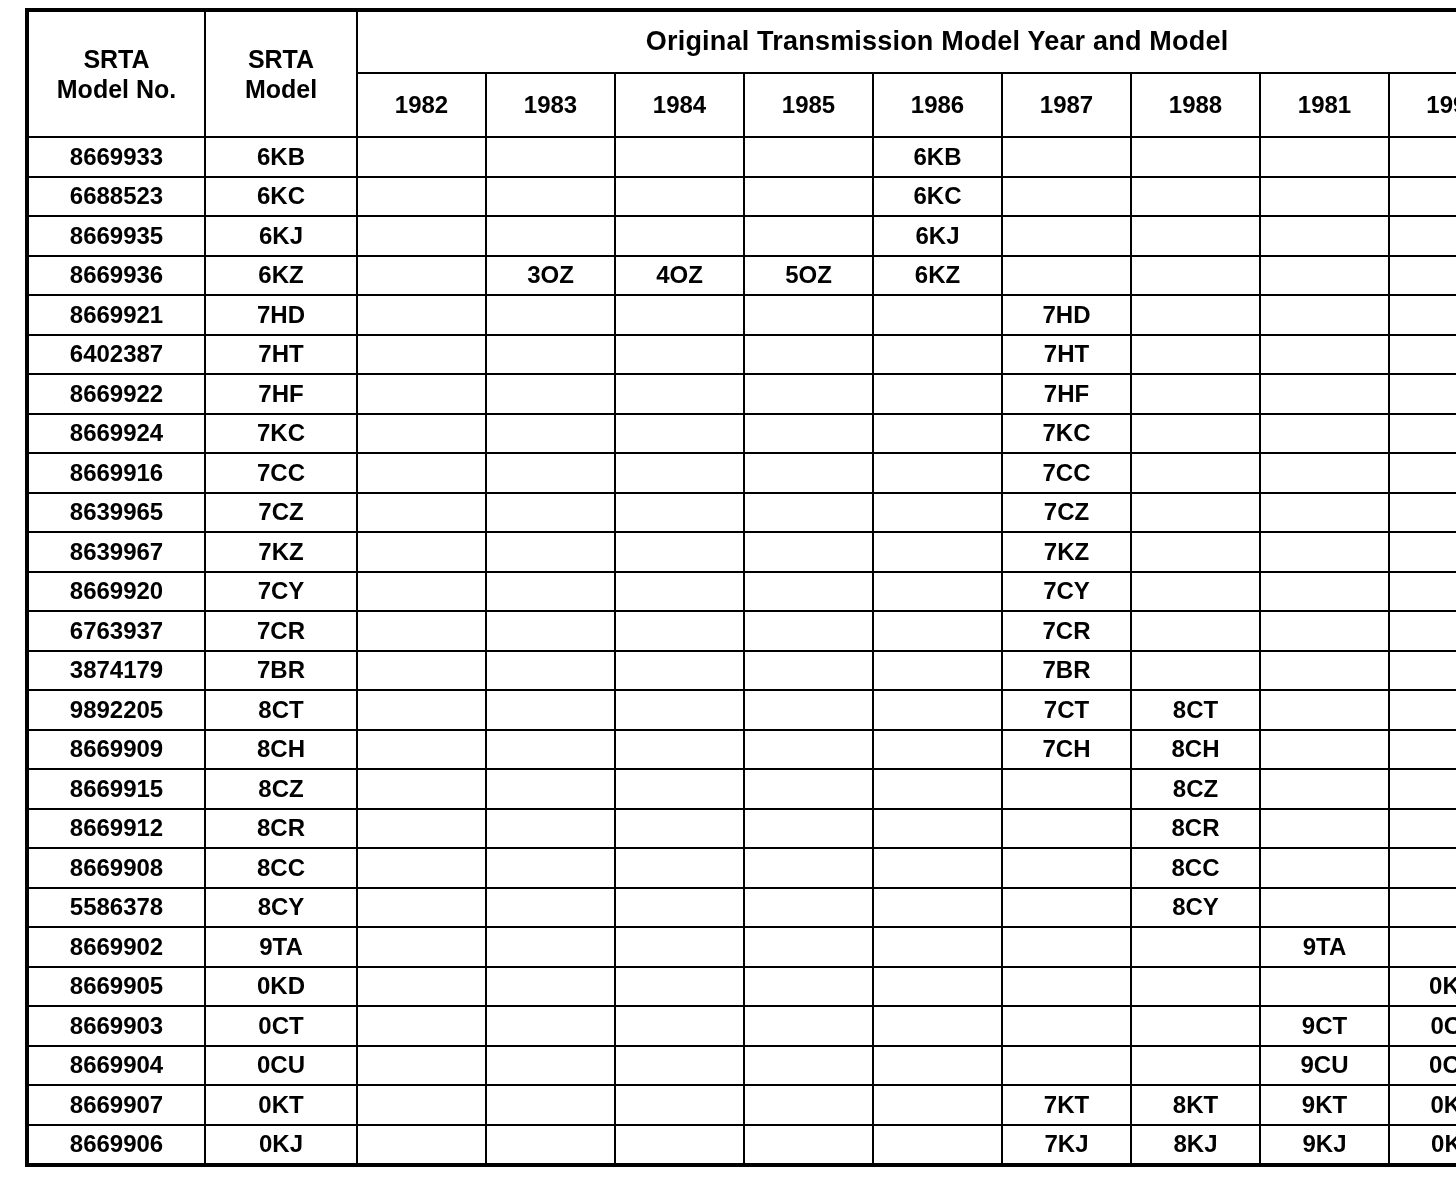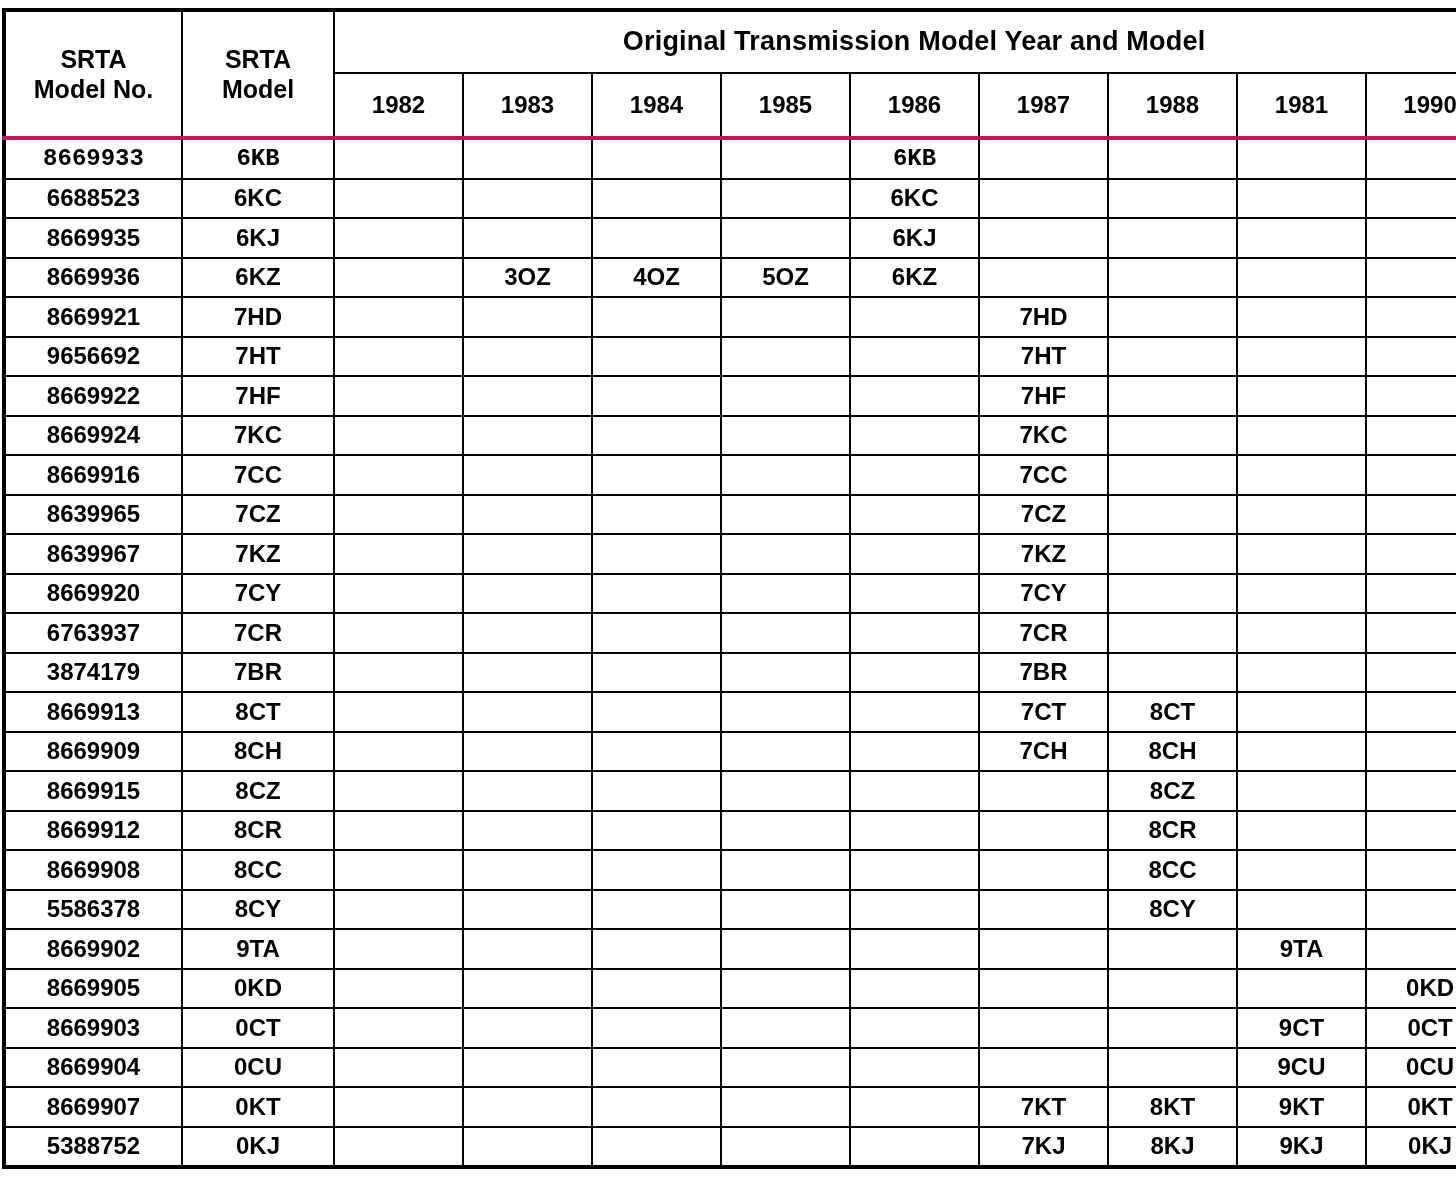--- a/index.html
+++ b/index.html
@@ -12,21 +12,21 @@
     height: 1178px;
     font-family: "Liberation Sans", sans-serif;
     color: #000000;
     overflow: hidden;
   }
   .sheet {
     position: relative;
     width: 1165px;
     height: 1178px;
     box-sizing: border-box;
-    padding: 8px 10px 0 2px;
+    padding: 8px 10px 0 25px;
   }
   table.chart {
     border-collapse: collapse;
     width: 1436px;
     table-layout: fixed;
   }
   table.chart td, table.chart th {
     border: 2px solid #000000;
     text-align: center;
     vertical-align: middle;
@@ -57,22 +57,21 @@
   }
   
   tbody td {
     height: 37.5px;
     font-size: 24px;
     font-weight: bold;
     border-top: none;
     border-bottom: none;
   }
   tbody tr:first-child td {
-    border-top: 4px solid #be185d;
-    font-family: Liberation Mono, monospace;
+    border-top: 2px solid #be185d;
   }
   .col-part { width: 178px; }
   .col-model { width: 152px; }
   .col-year { width: 129px; }
   .part-cell { font-size: 24px; }
   .model-cell { font-size: 24px; }
 </style>
 </head>
 <body>
 
@@ -176,21 +175,21 @@
           <td></td>
           <td></td>
           <td></td>
           <td></td>
           <td>7HD</td>
           <td></td>
           <td></td>
           <td></td>
         </tr>
         <tr>
-          <td class="part-cell">9656692</td>
+          <td class="part-cell">6402387</td>
           <td class="model-cell">7HT</td>
           <td></td>
           <td></td>
           <td></td>
           <td></td>
           <td></td>
           <td>7HT</td>
           <td></td>
           <td></td>
           <td></td>
@@ -293,21 +292,21 @@
           <td></td>
           <td></td>
           <td></td>
           <td></td>
           <td>7BR</td>
           <td></td>
           <td></td>
           <td></td>
         </tr>
         <tr>
-          <td class="part-cell">8669913</td>
+          <td class="part-cell">9892205</td>
           <td class="model-cell">8CT</td>
           <td></td>
           <td></td>
           <td></td>
           <td></td>
           <td></td>
           <td>7CT</td>
           <td>8CT</td>
           <td></td>
           <td></td>
@@ -436,21 +435,21 @@
           <td></td>
           <td></td>
           <td></td>
           <td></td>
           <td>7KT</td>
           <td>8KT</td>
           <td>9KT</td>
           <td>0KT</td>
         </tr>
         <tr>
-          <td class="part-cell">5388752</td>
+          <td class="part-cell">8669906</td>
           <td class="model-cell">0KJ</td>
           <td></td>
           <td></td>
           <td></td>
           <td></td>
           <td></td>
           <td>7KJ</td>
           <td>8KJ</td>
           <td>9KJ</td>
           <td>0KJ</td>

